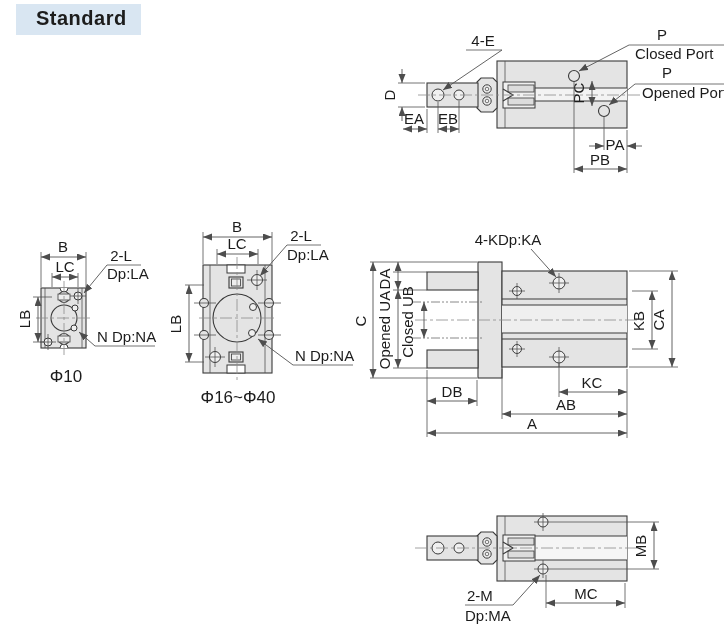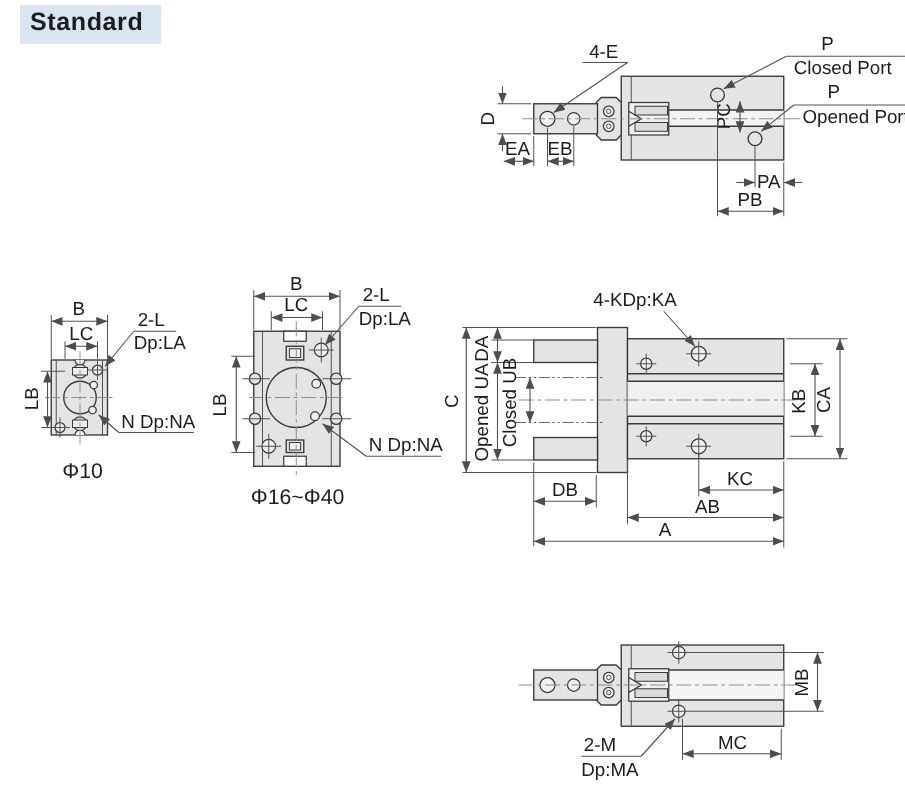--- a/index.html
+++ b/index.html
@@ -1,20 +1,20 @@
 <!DOCTYPE html>
 <html style="--badge_bg: #d9e6f2; --ink: #1c1c1c; --line: #3a3a3a; --thin: #525252; --fill_body: #e4e4e4; --fill_light: #f0f0f0;"><head>
 <meta charset="utf-8">
 <style>
   html,body{margin:0;padding:0;background:#fff}
   .stage{position:relative;width:724px;height:635px;background:#fff;overflow:hidden;
          font-family:"Liberation Sans",sans-serif}
   .badge{position:absolute;left:16px;top:4px;background:var(--badge_bg,#d9e6f2);
          color:var(--ink,#1c1c1c);font-size:20px;font-weight:bold;
-         padding:3px 14px 5px 8px;letter-spacing:.5px}
+         padding:3px 14px 5px 20px;letter-spacing:.5px}
   svg{position:absolute;left:0;top:0}
   svg text{font-family:"Liberation Sans",sans-serif;font-size:15px;fill:var(--ink,#1c1c1c)}
   svg text.cap{font-size:17px}
   .fillb{fill:var(--fill_body,#e4e4e4);stroke:var(--line,#3a3a3a);stroke-width:1.1}
   .filll{fill:var(--fill_light,#f0f0f0);stroke:var(--line,#3a3a3a);stroke-width:1}
   .fillw{fill:#ffffff;stroke:var(--line,#3a3a3a);stroke-width:1}
   .ol{fill:none;stroke:var(--line,#3a3a3a);stroke-width:1.1}
   .thin{fill:none;stroke:var(--thin,#555555);stroke-width:.8}
   .dim{fill:none;stroke:var(--thin,#555555);stroke-width:.9}
   .cl{fill:none;stroke:#8c8c8c;stroke-width:.8;stroke-dasharray:12 3 3 3}

